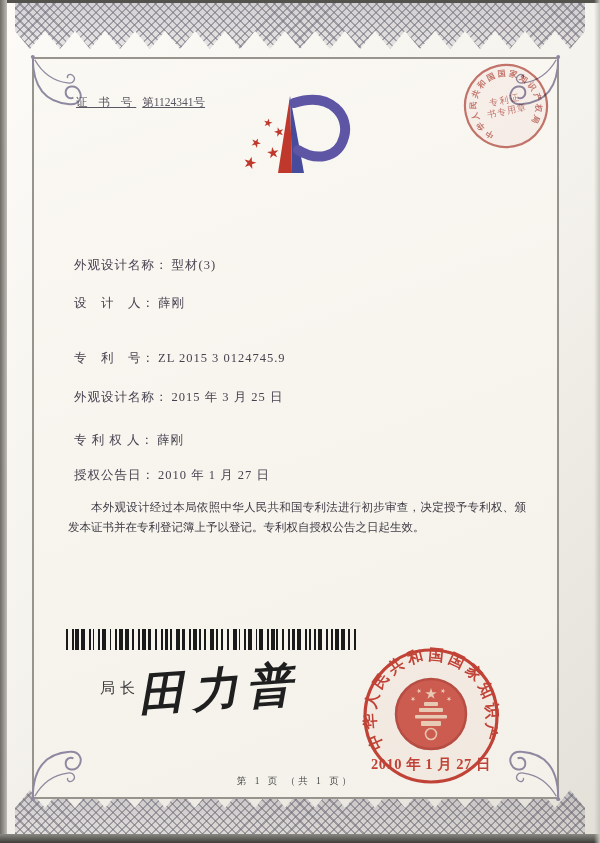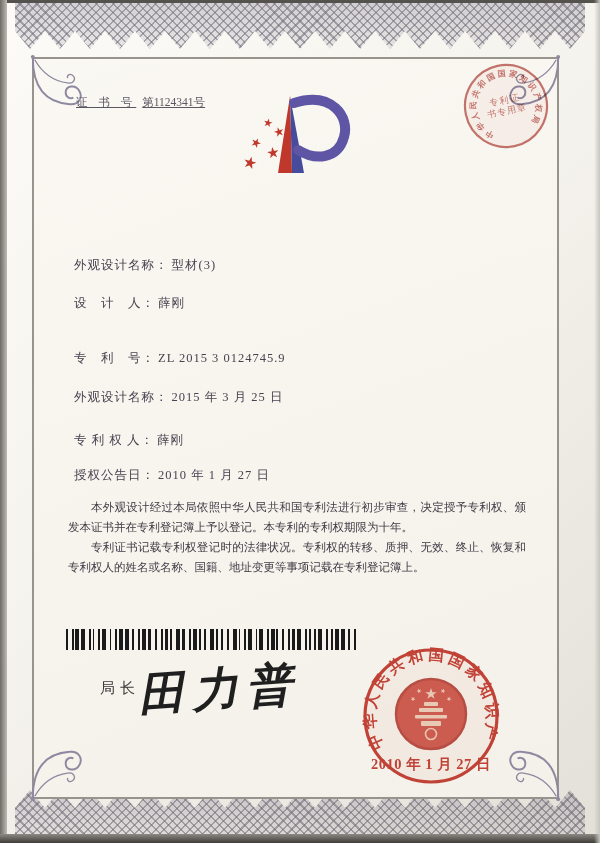--- a/index.html
+++ b/index.html
@@ -114,22 +114,21 @@
     <div class="fields">
         <div class="field-row"><span class="f-label">外观设计名称：</span><span class="f-value">型材(3)</span></div>
         <div class="field-row"><span class="f-label">设　计　人：</span><span class="f-value">薛刚</span></div>
         <div class="field-row"><span class="f-label">专　利　号：</span><span class="f-value">ZL 2015 3 0124745.9</span></div>
         <div class="field-row"><span class="f-label">外观设计名称：</span><span class="f-value">2015 年 3 月 25 日</span></div>
         <div class="field-row"><span class="f-label">专 利 权 人：</span><span class="f-value">薛刚</span></div>
         <div class="field-row"><span class="f-label">授权公告日：</span><span class="f-value">2010 年 1 月 27 日</span></div>
       </div>
 
     <div class="paras">
-        <p>本外观设计经过本局依照中华人民共和国专利法进行初步审查，决定授予专利权、颁发本证书并在专利登记簿上予以登记。本专利的专利权期限为十年。</p>
-        <p>专利证书记载专利权登记时的法律状况。专利权的转移、质押、无效、终止、恢复和专利权人的姓名或名称、国籍、地址变更等事项记载在专利登记簿上。</p>
+        <p>本外观设计经过本局依照中华人民共和国专利法进行初步审查，决定授予专利权、颁发本证书并在专利登记簿上予以登记。专利权自授权公告之日起生效。</p>
       </div>
 
     <div class="barcode">
         <div class="bar" style="width: 1.9px;"></div>
         <div class="gap" style="width: 3.8px;"></div>
         <div class="bar" style="width: 1.9px;"></div>
         <div class="gap" style="width: 1.9px;"></div>
         <div class="bar" style="width: 3.8px;"></div>
         <div class="gap" style="width: 1.9px;"></div>
         <div class="bar" style="width: 3.8px;"></div>
@@ -230,20 +229,21 @@
         <div class="gap" style="width: 3.8px;"></div>
         <div class="bar" style="width: 1.9px;"></div>
         <div class="gap" style="width: 3.8px;"></div>
         <div class="bar" style="width: 1.9px;"></div>
         <div class="gap" style="width: 1.9px;"></div>
       </div>
 
     <div class="signer-label">局长</div>
     <div class="signature">田力普</div>
 
+    <div class="footer">第 1 页 （共 1 页）</div>
   </div>
 
   <svg class="seal-corner" viewBox="0 0 98 98">
     <defs>
         <path id="arcC" d="M31.8,73.6 A30,30 0 1 1 66.2,73.6" fill="none"></path>
       </defs>
     <circle cx="49" cy="49" r="41" fill="rgba(216,120,110,0.07)" stroke-width="2.2" stroke="#bd5f58"></circle>
     <text font-size="8" font-weight="bold" letter-spacing="0.5" fill="#bd5f58">
       <textPath href="#arcC" startOffset="0" textLength="146">中华人民共和国国家知识产权局</textPath>
     </text>

